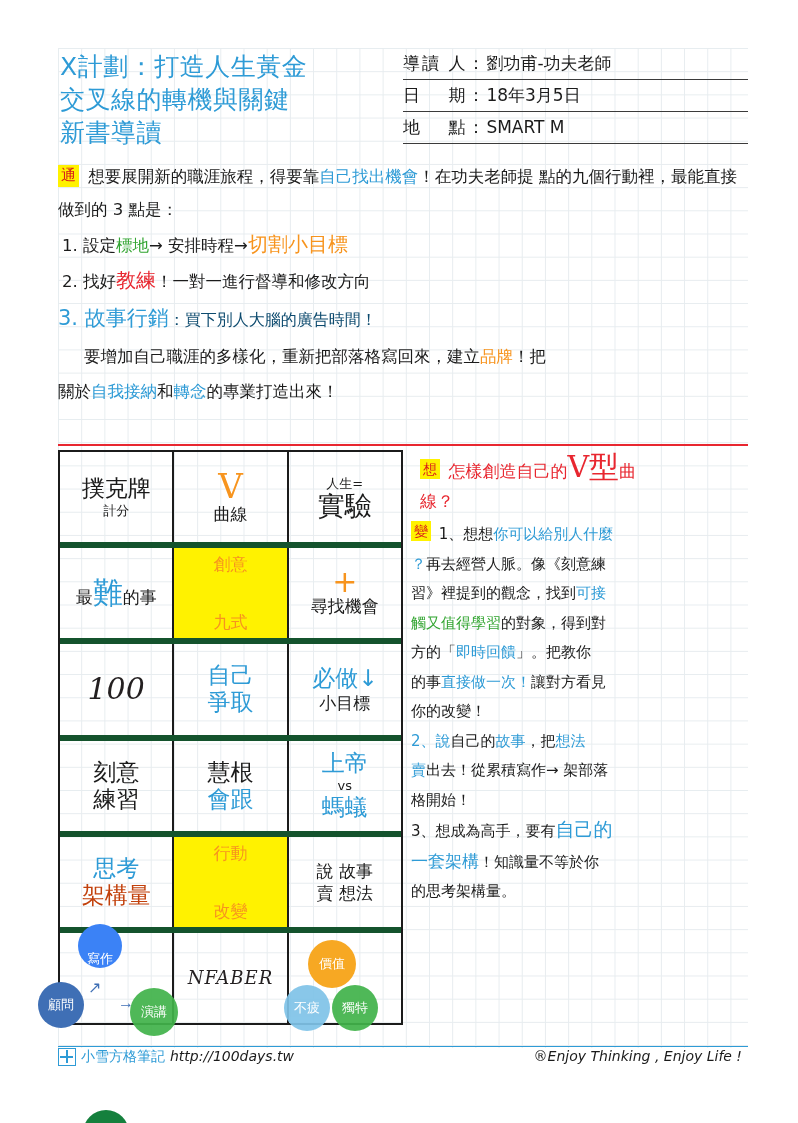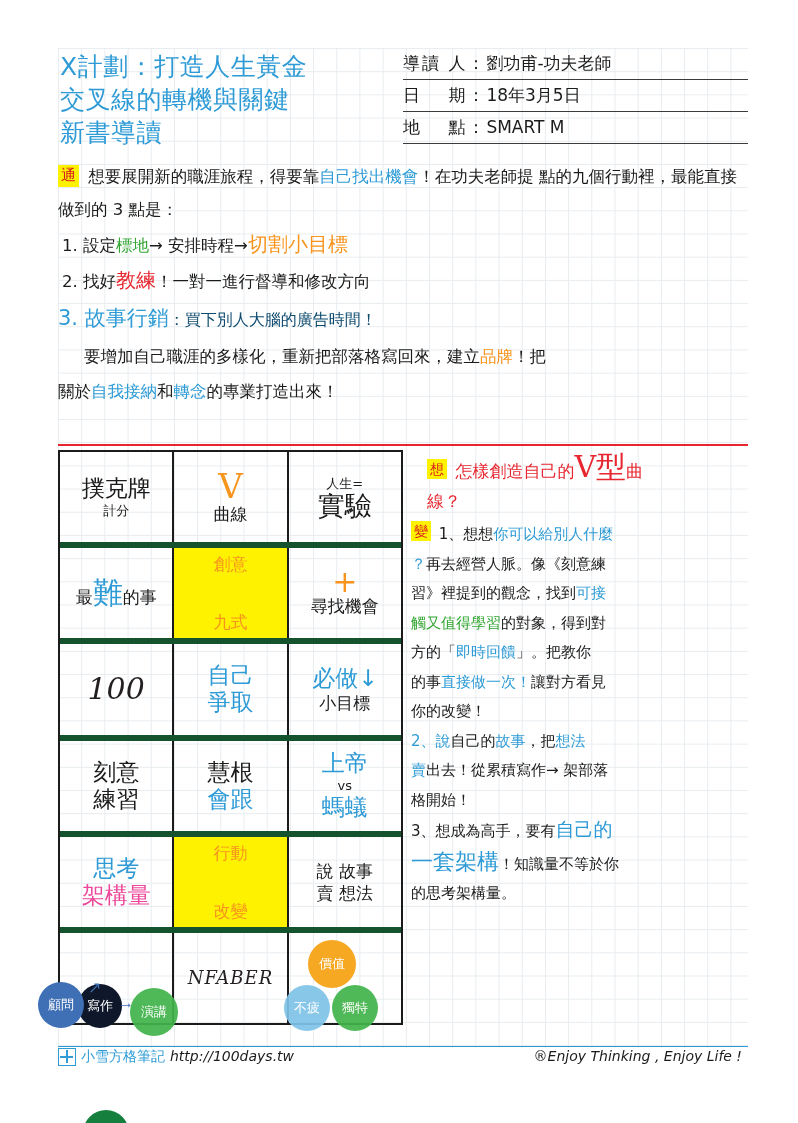--- a/index.html
+++ b/index.html
@@ -151,21 +151,21 @@
     text-align: center;
     font-family: "DejaVu Sans", sans-serif;
     overflow: hidden;
   }
   .mcell:last-child { border-right: none; }
   .mcell.hl { background: #fff200; gap: 36px; }
   .c-big { font-size: 23px; line-height: 27px; color: #1b1b1b; }
   .c-mid { font-size: 17px; line-height: 22px; color: #1b1b1b; }
   .c-sm  { font-size: 13px; line-height: 17px; color: #1b1b1b; }
   .c-blue { color: #2e9bd6; }
-  .c-green { color: #ec4899; }
+  .c-green { color: #c2410c; }
   .c-orange { color: #f7941e; }
   .v-mark {
     font-size: 34px;
     line-height: 34px;
     color: #f7941e;
     font-family: "DejaVu Serif", serif;
   }
   .plus-mark {
     font-size: 30px;
     line-height: 26px;
@@ -188,21 +188,21 @@
   .bubble {
     position: absolute;
     border-radius: 50%;
     color: #ffffff;
     font-size: 13px;
     display: flex;
     align-items: center;
     justify-content: center;
     font-family: "DejaVu Sans", sans-serif;
   }
-  .bub-writing { left: 78px; top: 984px; width: 44px; height: 44px; background: #0f172a; }
+  .bub-writing { left: 78px; top: 924px; width: 44px; height: 44px; background: #3b82f6; align-items: flex-end; }
   .bub-customer { left: 38px; top: 982px; width: 46px; height: 46px; background: #3f6fb5; }
   .bub-speech { left: 130px; top: 988px; width: 48px; height: 48px; background: #41b34a; }
   .bub-teach { left: 83px; top: 1110px; width: 46px; height: 46px; background: #15803d; justify-content: center; }
   .bub-value { left: 308px; top: 940px; width: 48px; height: 48px; background: #f7a823; }
   .bub-tired { left: 284px; top: 985px; width: 46px; height: 46px; background: #7fc3e8; }
   .bub-unique { left: 332px; top: 985px; width: 46px; height: 46px; background: #41b34a; }
   .bubble.ghost { opacity: .92; }
   .arrow-ico {
     position: absolute;
     color: #3f6fb5;
@@ -225,21 +225,21 @@
     font-size: 14px;
     line-height: 18px;
     padding: 1px 3px;
     margin-right: 3px;
     vertical-align: 3px;
   }
   .note-q {
     color: #e8262f;
     font-size: 17px;
     line-height: 30px;
-    margin: 0 0 4px 16px;
+    margin: 0 0 4px 9px;
   }
   .note-q .vbig {
     font-size: 30px;
     color: #e8262f;
     font-family: "DejaVu Serif", serif;
   }
   .note-p {
     font-size: 15px;
     line-height: 29.5px;
     color: #1b1b1b;
@@ -450,21 +450,21 @@
       </p>
 
       <p class="note-p">
         <span class="blue">2、</span><span class="blue">說</span><span>自己的</span><span class="blue">故事</span><span>，把</span><span class="blue">想法</span><br>
         <span class="blue">賣</span><span>出去！從累積寫作→ 架部落</span><br>
         <span>格開始！</span>
       </p>
 
       <p class="note-p">
         <span>3、想成為高手，要有</span><span class="blue" style="font-size:19px">自己的</span><br>
-        <span class="blue" style="font-size:22px">一套架構</span><span>！知識量不等於你</span><br>
+        <span class="blue" style="font-size:17px">一套架構</span><span>！知識量不等於你</span><br>
         <span>的思考架構量。</span>
       </p>
     </div>
   </div>
 
   <div class="bubble bub-writing">
       <span>寫作</span>
     </div>
   <div class="bubble bub-customer">
       <span>顧問</span>

